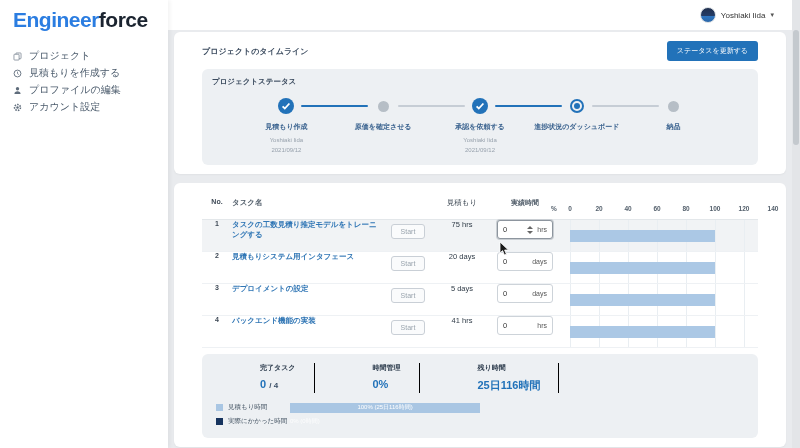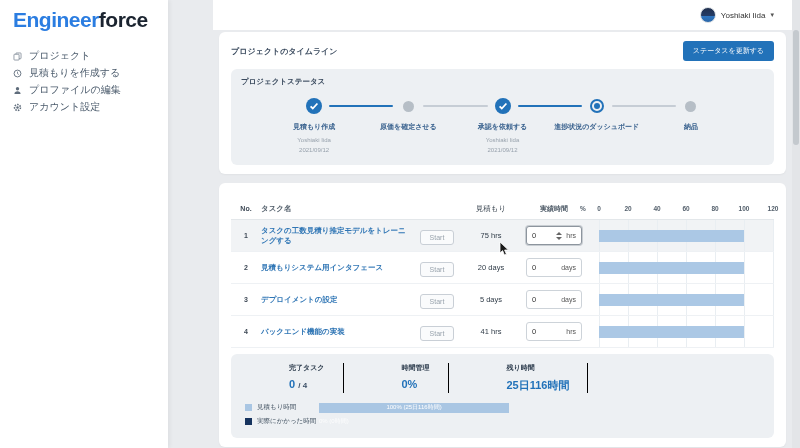--- a/index.html
+++ b/index.html
@@ -1,60 +1,60 @@
 <!DOCTYPE html>
 <html><head>
 <meta charset="utf-8">
 <style>
   * { margin:0; padding:0; box-sizing:border-box; }
   html,body { width:800px; height:448px; overflow:hidden;
     font-family:"Liberation Sans","DejaVu Sans",sans-serif; background:#e9ebee; }
-  .app { position:relative; width:800px; height:448px; display:flex;gap:45px; }
+  .app { position:relative; width:800px; height:448px; display:flex; }
 
   
   .sidebar { width:168px; background:#fff; height:448px; box-shadow:2px 0 4px rgba(0,0,0,.05); z-index:2; flex:none; }
   .logo { padding:8px 0 0 13px; font-size:21px; font-weight:bold; letter-spacing:-.5px; line-height:1.1; }
   .logo .lp { color:#2b7de1; } .logo .ls { color:#1b2430; }
   .nav { margin-top:16px; }
   .nav-item { display:flex; align-items:center; height:17px; padding-left:13px; cursor:pointer; color:#5f6c7b; }
   .nav-item svg { flex:none; margin-right:7px; }
   .nav-item.active-icon svg { color:#2272b9; }
   .nav-label { font-size:10px; color:#4a5a6b; }
 
   
   .right-col { flex:1; display:flex; flex-direction:column; min-width:0; }
   .topbar { height:30px; background:#fff; display:flex; align-items:center; justify-content:flex-end; padding-right:26px; }
   .user-chip { display:flex; align-items:center; gap:5px; cursor:pointer; }
   .avatar { width:16px; height:16px; border-radius:50%; background:linear-gradient(180deg,#20304e 0%,#243c66 55%,#2f77c2 55%,#2a66a8 100%); border:1px solid #d8dde2; }
   .user-name { font-size:8px; color:#333; }
   .caret { font-size:7px; color:#555; }
 
   .main { flex:1; padding:2px 14px 8px 6px; overflow:hidden; }
-  .card { background:#fff; border-radius:6px; box-shadow:0 1px 2px rgba(0,0,0,.04); padding:9px 12px; }
+  .card { background:#fff; border-radius:6px; box-shadow:0 1px 2px rgba(0,0,0,.04); padding:9px 28px; }
   .card-title { font-size:8px; font-weight:bold; color:#3a4a5e; }
 
   
   .timeline-card { margin-bottom:9px; }
   .card-head { display:flex; align-items:center; justify-content:space-between; }
   .btn-primary { background:#2272b9; color:#fff; border:none; border-radius:3px; font-size:7px; padding:5px 10px; cursor:pointer; font-family:inherit; }
   .status-panel { margin-top:8px; background:#edf0f3; border-radius:6px; padding:8px 10px 10px; }
   .panel-title { font-size:7.5px; font-weight:bold; color:#3a4a5e; }
   .stepper { display:flex; margin-top:10px; padding:0 26px; }
   .step { flex:1; position:relative; text-align:center; }
   .step:not(:first-child)::before { content:""; position:absolute; top:8px; left:calc(-50% + 15px); right:calc(50% + 15px); height:2px; background:#c6cdd5; border-radius:1px; }
   .step.conn-blue:not(:first-child)::before { background:#2272b9; }
   .dot-wrap { height:18px; display:flex; align-items:center; justify-content:center; }
   .dot-pending { width:11px; height:11px; border-radius:50%; background:#b6bec6; }
   .dot-current { width:14px; height:14px; border-radius:50%; border:2px solid #2272b9; background:#edf0f3; display:flex; align-items:center; justify-content:center; }
   .dot-current i { width:6px; height:6px; border-radius:50%; background:#2272b9; display:block; }
   .step-label { margin-top:7px; font-size:7px; font-weight:bold; color:#3c6490; }
   .step-sub { margin-top:4px; font-size:6px; color:#98a2ad; line-height:1.6; min-height:16px; }
 
   
-  .thead, .trow { display:flex; align-items:center; }
+  .thead, .trow { display:flex; align-items:flex-start; }
   .thead { height:22px; margin-top:6px; border-bottom:1px solid #e3e7ea; font-size:7px; font-weight:bold; color:#54606c; }
   .trow { height:32px; border-bottom:1px solid #eef1f4; }
   .trow.zebra { background:#f1f3f5; }
   .c-no { width:30px; text-align:center; font-size:7px; font-weight:bold; color:#3e4956; flex:none; }
   .c-name { width:150px; font-size:7.5px; flex:none; }
   .task-link { color:#3076b5; font-weight:bold; text-decoration:none; cursor:pointer; }
   .c-start { width:52px; text-align:center; flex:none; }
   .btn-start { font-size:7px; color:#9aa4ae; background:#fafbfc; border:1px solid #c9cfd6; border-radius:3px; padding:3px 9px; cursor:pointer; font-family:inherit; }
   .c-est { width:56px; text-align:center; font-size:7.5px; font-weight:normal; color:#2f3b47; flex:none; }
   .c-input { width:70px; display:flex; justify-content:center; flex:none; }

